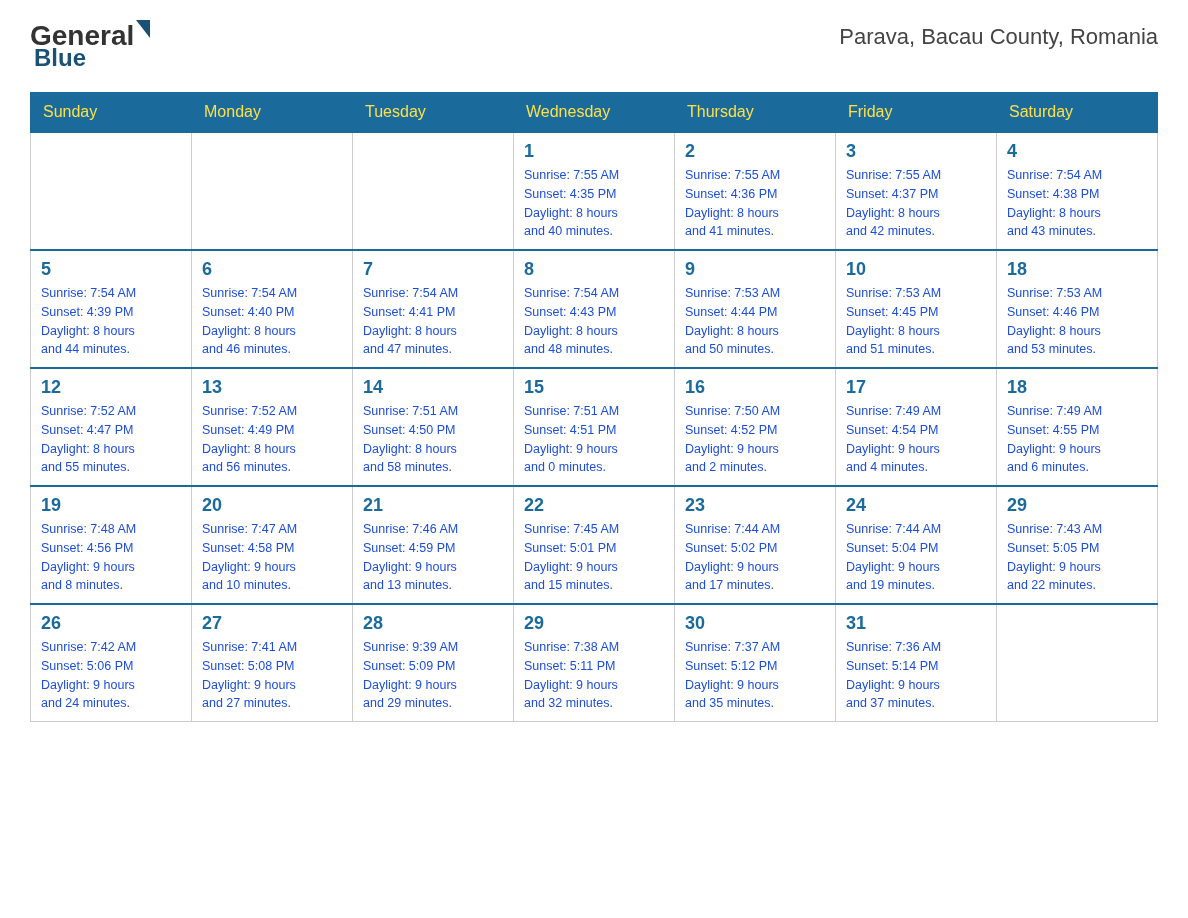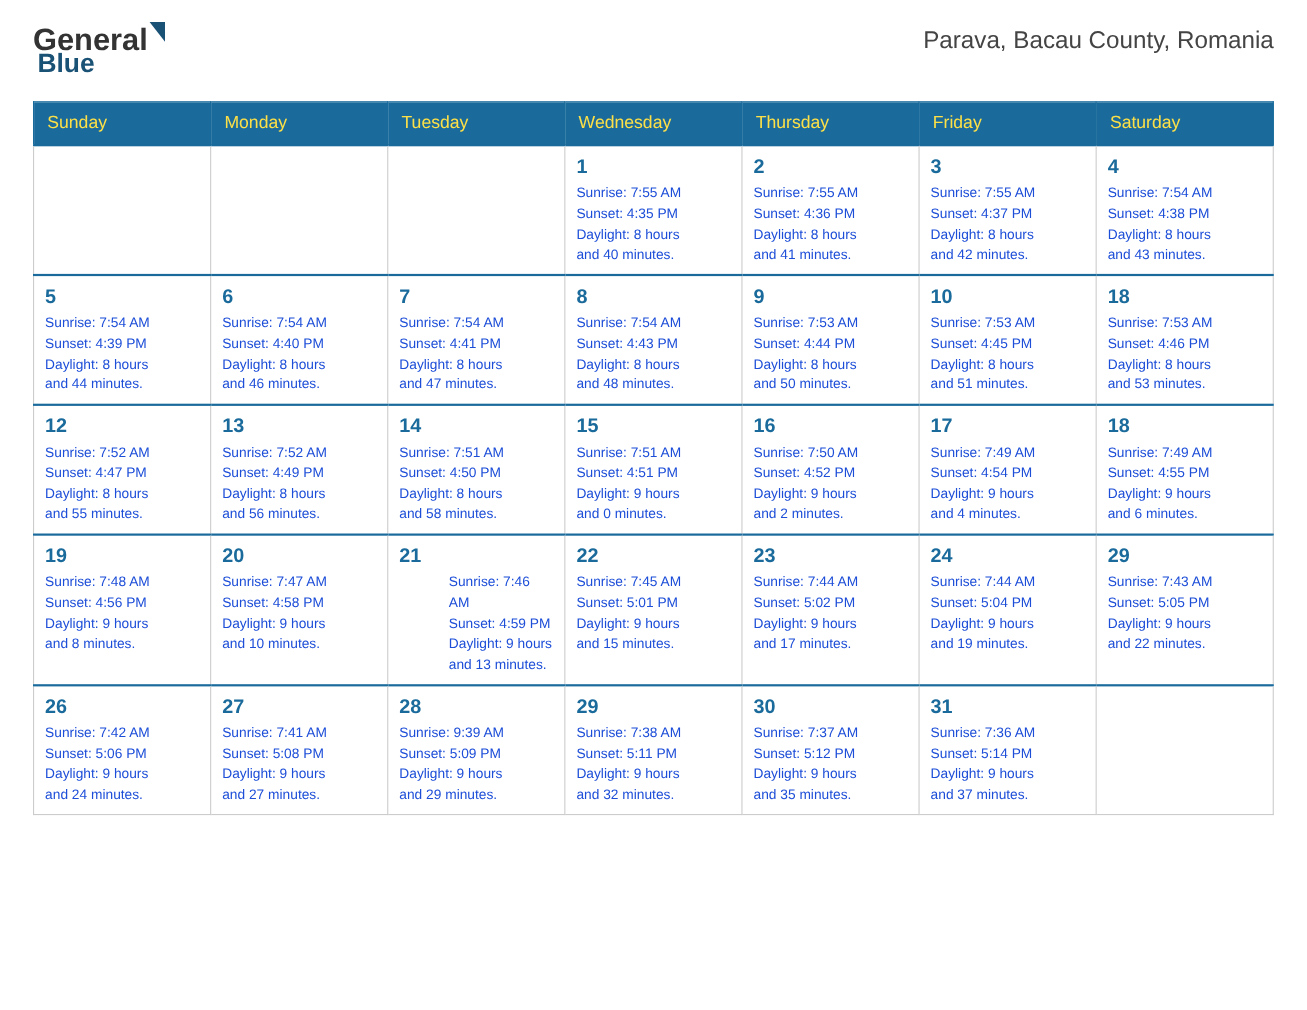--- a/index.html
+++ b/index.html
@@ -269,21 +269,21 @@
         </td>
         <td>
           <div class="day-number">20</div>
           <div class="day-info" style="white-space: pre-line;">Sunrise: 7:47 AM
 Sunset: 4:58 PM
 Daylight: 9 hours
 and 10 minutes.</div>
         </td>
         <td>
           <div class="day-number">21</div>
-          <div class="day-info" style="white-space: pre-line; margin-left: 45px;">Sunrise: 7:46 AM
+          <div class="day-info" style="white-space: pre-line;">Sunrise: 7:46 AM
 Sunset: 4:59 PM
 Daylight: 9 hours
 and 13 minutes.</div>
         </td>
         <td>
           <div class="day-number">22</div>
           <div class="day-info" style="white-space: pre-line;">Sunrise: 7:45 AM
 Sunset: 5:01 PM
 Daylight: 9 hours
 and 15 minutes.</div>

